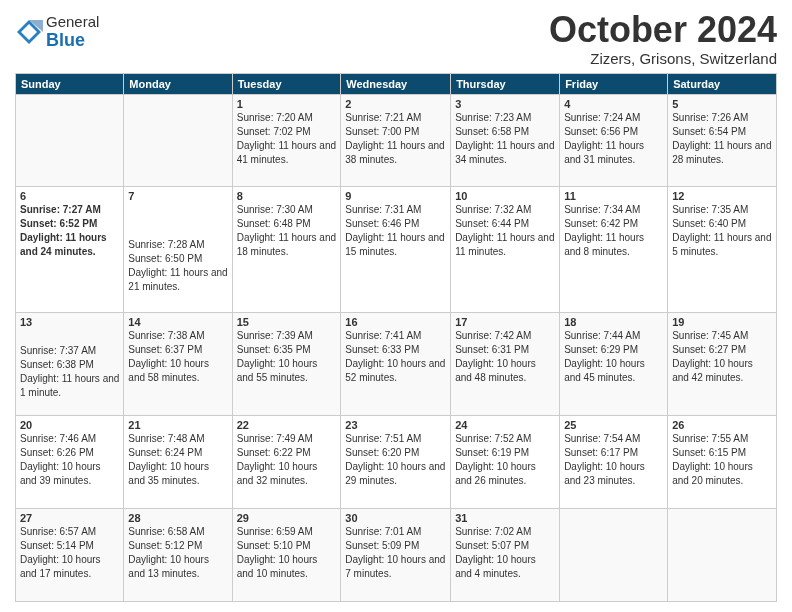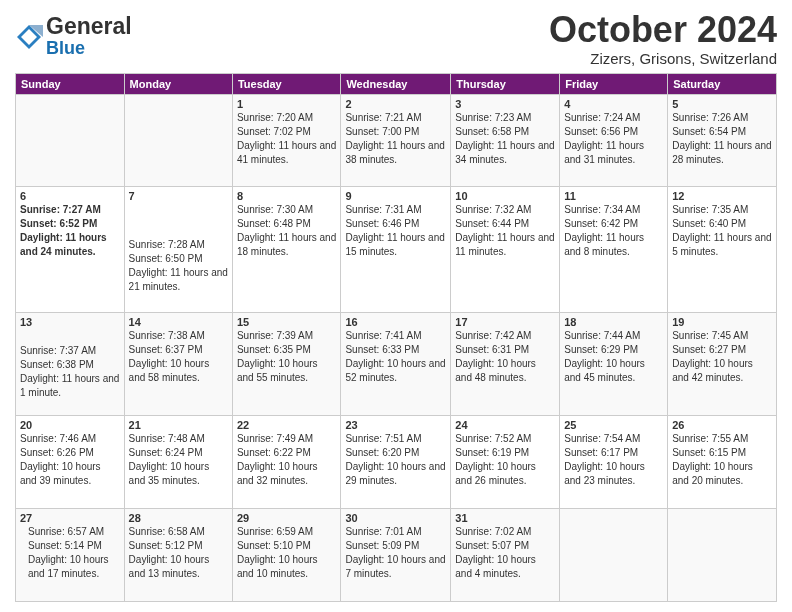--- a/index.html
+++ b/index.html
@@ -27,22 +27,22 @@
       display: flex;
       align-items: center;
       margin-top: 4px;
     }
     .logo-text {
       display: flex;
       flex-direction: column;
       line-height: 1.1;
     }
     .logo-general {
-      font-size: 23px;
-      font-weight: bold;
+      font-size: 15px;
+      font-weight: normal;
       color: #333;
     }
     .logo-blue {
       font-size: 18px;
       font-weight: bold;
       color: #1a6faf;
     }
     .logo-icon {
       width: 28px;
       height: 28px;
@@ -61,21 +61,21 @@
       font-size: 15px;
       color: #333;
     }
     .calendar {
       width: 100%;
       border-collapse: collapse;
       flex: 1;
       font-size: 9.5px;
     }
     .calendar thead tr th {
-      background-color: #701a75;
+      background-color: #0c4a6e;
       color: #fff;
       padding: 4px 5px;
       text-align: left;
       font-size: 11px;
       border: 1px solid #ccc;
     }
     .calendar tbody tr td {
       border: 1px solid #ccc;
       vertical-align: top;
       padding: 3px 4px;
@@ -302,21 +302,21 @@
           <td>
             <span class="day-number">26</span>
             <div class="day-info" style="white-space: pre-line;">Sunrise: 7:55 AM
 Sunset: 6:15 PM
 Daylight: 10 hours and 20 minutes.</div>
           </td>
         </tr>
         <tr>
           <td>
             <span class="day-number">27</span>
-            <div class="day-info" style="white-space: pre-line; margin-left: 8px;">Sunrise: 6:57 AM
+            <div class="day-info" style="white-space: pre-line;">Sunrise: 6:57 AM
 Sunset: 5:14 PM
 Daylight: 10 hours and 17 minutes.</div>
           </td>
           <td>
             <span class="day-number">28</span>
             <div class="day-info" style="white-space: pre-line;">Sunrise: 6:58 AM
 Sunset: 5:12 PM
 Daylight: 10 hours and 13 minutes.</div>
           </td>
           <td>

